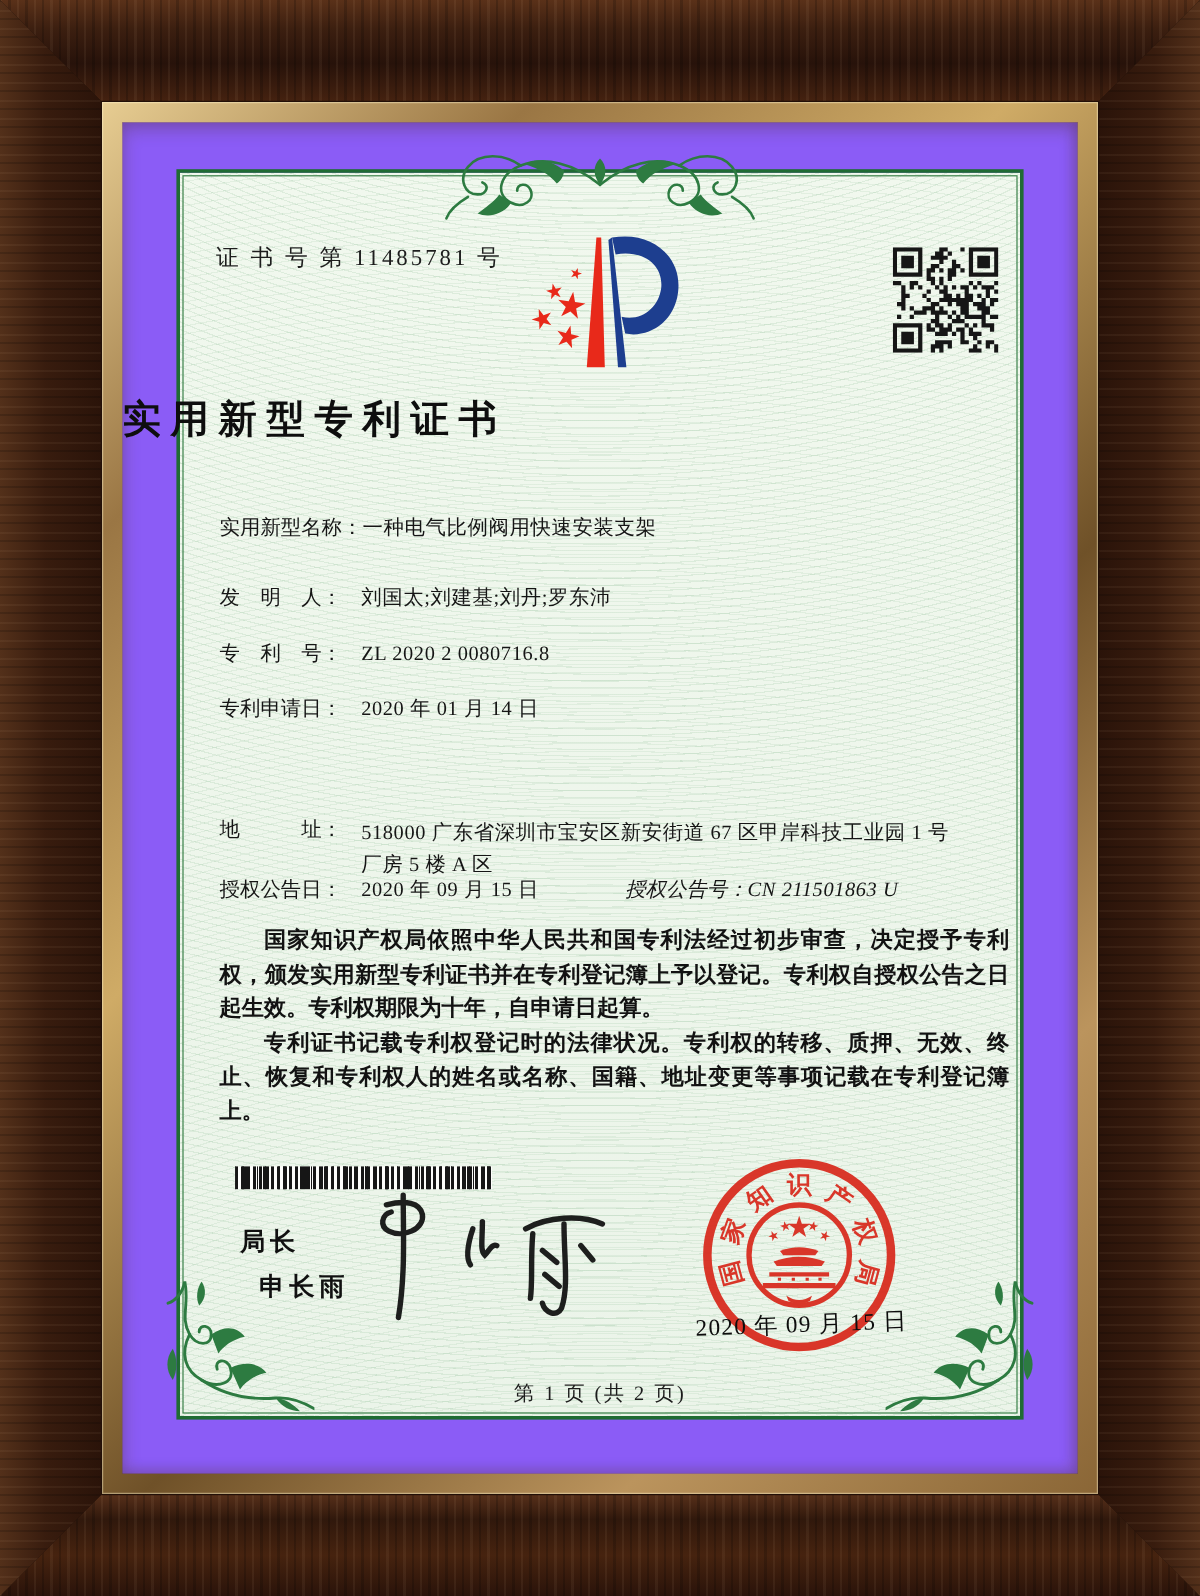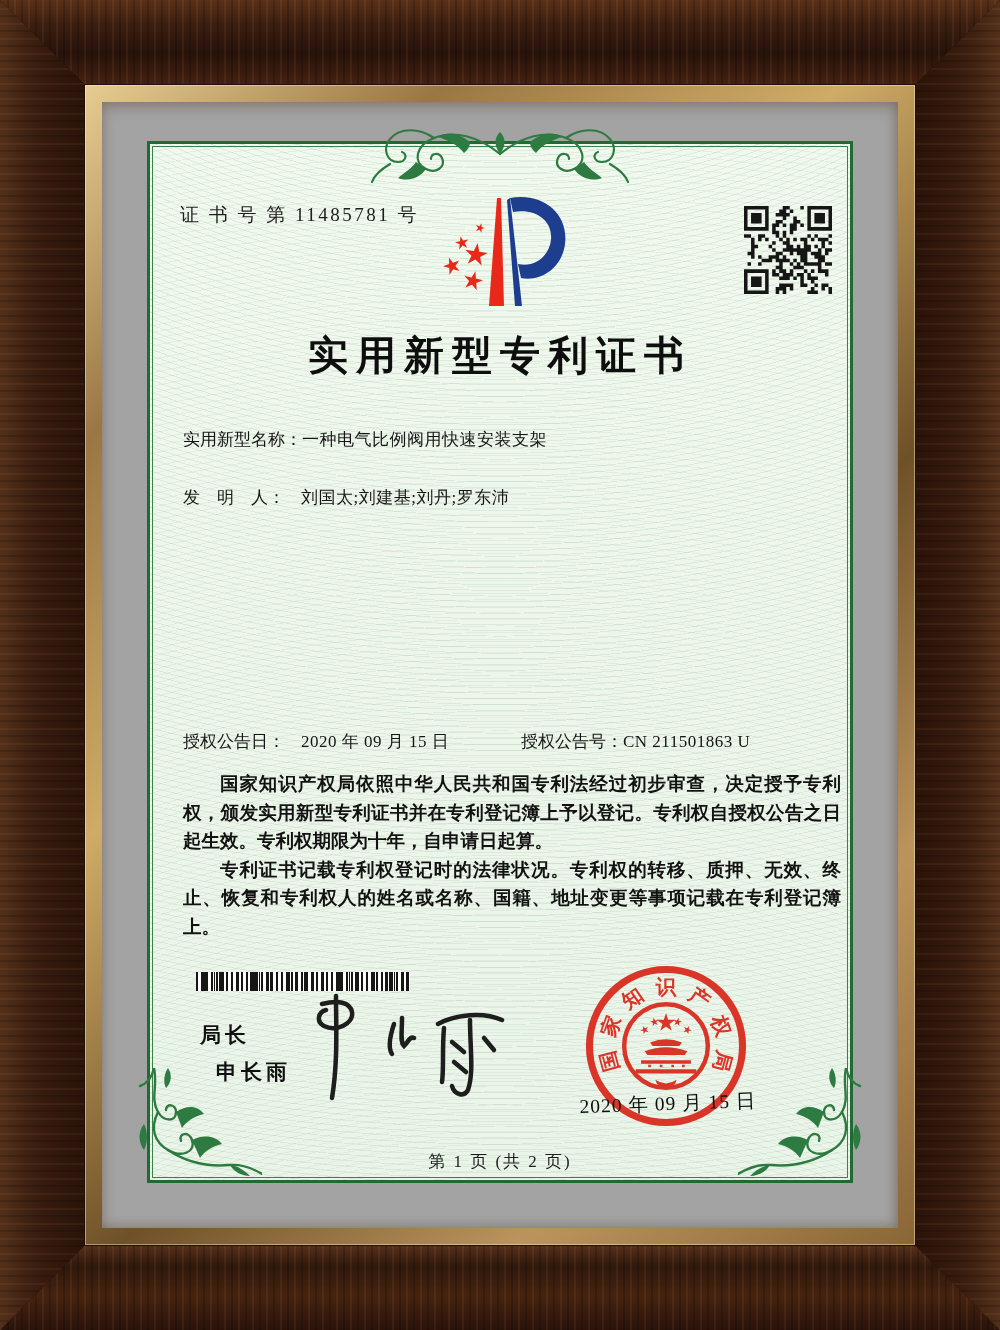--- a/index.html
+++ b/index.html
@@ -29,42 +29,42 @@
     background:
       repeating-linear-gradient(0deg,rgba(255,214,170,.05) 0 2px,transparent 2px 8px,rgba(0,0,0,.16) 8px 10px,transparent 10px 15px),
       linear-gradient(270deg,#53301a 0%,#381c0e 45%,#2a1309 100%);
     clip-path:polygon(100% 0,100% 100%,0 calc(100% - 85px),0 85px);}
   
   .gold{position:absolute;left:85px;top:85px;right:85px;bottom:85px;
     background:linear-gradient(135deg,#e7cd92 0%,#9a7644 18%,#cfab66 38%,#6f5128 60%,#bb945d 80%,#8a6636 100%);
     box-shadow:0 0 0 1px #220f07,inset 0 0 0 1px rgba(255,243,205,.45);}
   
   .paper{position:absolute;left:102px;top:102px;right:102px;bottom:102px;
-    background:#a3a3a3;
+    background:#8b5cf6;
     box-shadow:inset 0 5px 14px rgba(70,45,20,.32),inset -3px -4px 10px rgba(70,45,20,.18);padding-left:33px;}
   
   .cert-area{position:absolute;left:45px;right:45px;top:39px;bottom:45px;
     border:3px solid #1f6b33;
     background:
       repeating-radial-gradient(140% 90% at 50% -60%,rgba(122,178,132,.17) 0 1px,rgba(255,255,255,0) 1px 6px),
       repeating-radial-gradient(150% 95% at 50% 165%,rgba(122,178,132,.13) 0 1px,rgba(255,255,255,0) 1px 7px),
       linear-gradient(180deg,#f1f8ee,#ebf4e9);}
   .cert-area-inner{position:absolute;inset:2px;border:1px solid #3a8049;}
   .content{position:absolute;inset:0;}
   .abs{position:absolute;}
   
   .cert-no{left:78px;top:100px;font-size:19px;letter-spacing:2.5px;color:#1d1d1d;}
-  .title{left:0;right:0;top:226px;text-align:center;font-size:40px;font-weight:700;letter-spacing:8px;color:#0e0e0e;}
+  .title{left:0;right:0;top:226px;text-align:left;font-size:32px;font-weight:700;letter-spacing:8px;color:#0e0e0e;}
   .frow{left:81px;font-size:17px;color:#151515;white-space:nowrap;}
   .frow .lab{display:inline-block;min-width:118px;}
   .frow .val{letter-spacing:.5px;}
   .fr1{top:326px}.fr2{top:384px}.fr3{top:431px}.fr4{top:477px}.fr5{top:530px}
   .fr6{top:578px;white-space:normal;}
   .fr6 .val{display:inline-block;width:496px;vertical-align:top;line-height:27px;}
-  .fr7a{top:628px}.fr7b{top:628px;left:419px;}
+  .fr7a{top:628px}.fr7b{top:628px;left:419px;font-style:italic;}
   .paras{left:81px;top:668px;width:658px;font-size:18.5px;line-height:28.5px;text-align:justify;color:#121212;font-weight:bold;}
   .paras p{margin:0;text-indent:2em;}
   .barcode{left:94px;top:870px;width:214px;height:19px;background-color:#fdfdfb;
     background-image:
       repeating-linear-gradient(90deg,#161616 0 2px,transparent 2px 5px),
       repeating-linear-gradient(90deg,#161616 0 1px,transparent 1px 9px),
       repeating-linear-gradient(90deg,transparent 0 6px,#161616 6px 9px,transparent 9px 17px);}
   .director{font-family:"Liberation Sans","DejaVu Sans",sans-serif;font-size:21px;font-weight:700;letter-spacing:4px;color:#101010;}
   .dir-title{left:98px;top:919px;}
   .dir-name{left:114px;top:956px;}
@@ -172,20 +172,29 @@
           <path d="M0 0h24.64v24.64h-24.64z M3.52 3.52h17.6v17.6h-17.6z M7.04 7.04h10.56v10.56h-10.56zM63.36 0h24.64v24.64h-24.64z M66.88 3.52h17.6v17.6h-17.6z M70.4 7.04h10.56v10.56h-10.56zM0 63.36h24.64v24.64h-24.64z M3.52 66.88h17.6v17.6h-17.6z M7.04 70.4h10.56v10.56h-10.56z" fill="#161616" fill-rule="evenodd"></path>
         </svg>
 
       <div class="abs title">实用新型专利证书</div>
 
       <div class="abs frow fr1">
         <span class="lab">实用新型名称：</span><span class="val">一种电气比例阀用快速安装支架</span>
       </div>
       <div class="abs frow fr2">
         <span class="lab">发　明　人：</span><span class="val">刘国太;刘建基;刘丹;罗东沛</span>
+      </div>
+      <div class="abs frow fr3">
+        <span class="lab">专　利　号：</span><span class="val">ZL 2020 2 0080716.8</span>
+      </div>
+      <div class="abs frow fr4">
+        <span class="lab">专利申请日：</span><span class="val">2020 年 01 月 14 日</span>
+      </div>
+      <div class="abs frow fr6">
+        <span class="lab">地　　　址：</span><span class="val">518000 广东省深圳市宝安区新安街道 67 区甲岸科技工业园 1 号厂房 5 楼 A 区</span>
       </div>
       <div class="abs frow fr7a">
         <span class="lab">授权公告日：</span><span class="val">2020 年 09 月 15 日</span>
       </div>
       <div class="abs frow fr7b">
         <span class="lab" style="min-width:0">授权公告号：</span><span class="val">CN 211501863 U</span>
       </div>
 
       <div class="abs paras">
         <p>国家知识产权局依照中华人民共和国专利法经过初步审查，决定授予专利权，颁发实用新型专利证书并在专利登记簿上予以登记。专利权自授权公告之日起生效。专利权期限为十年，自申请日起算。</p>

